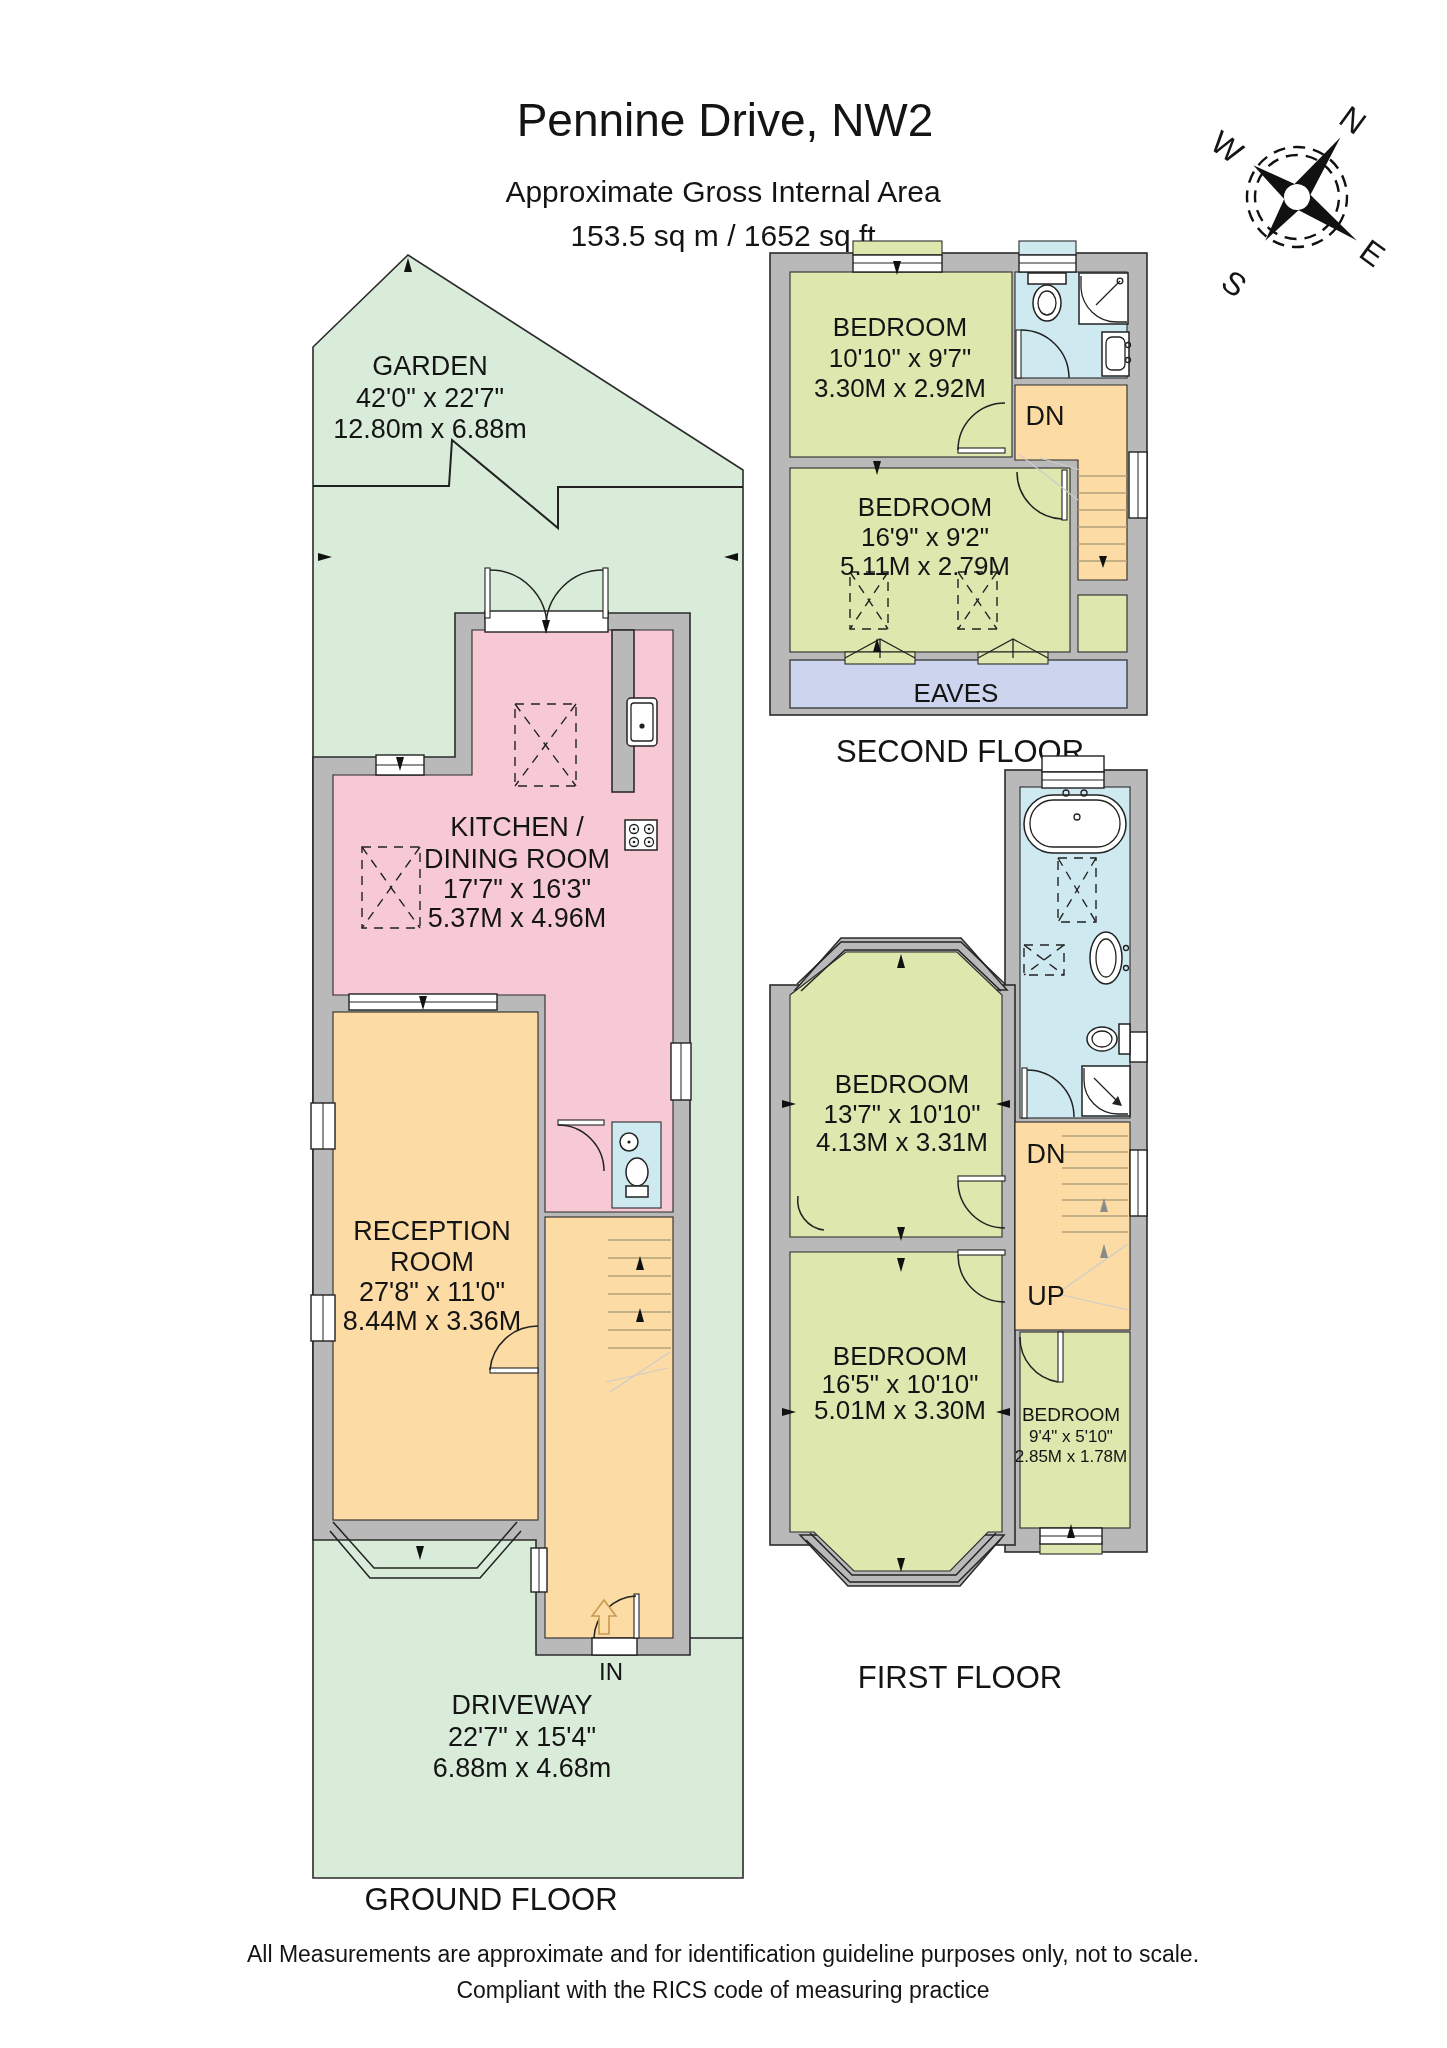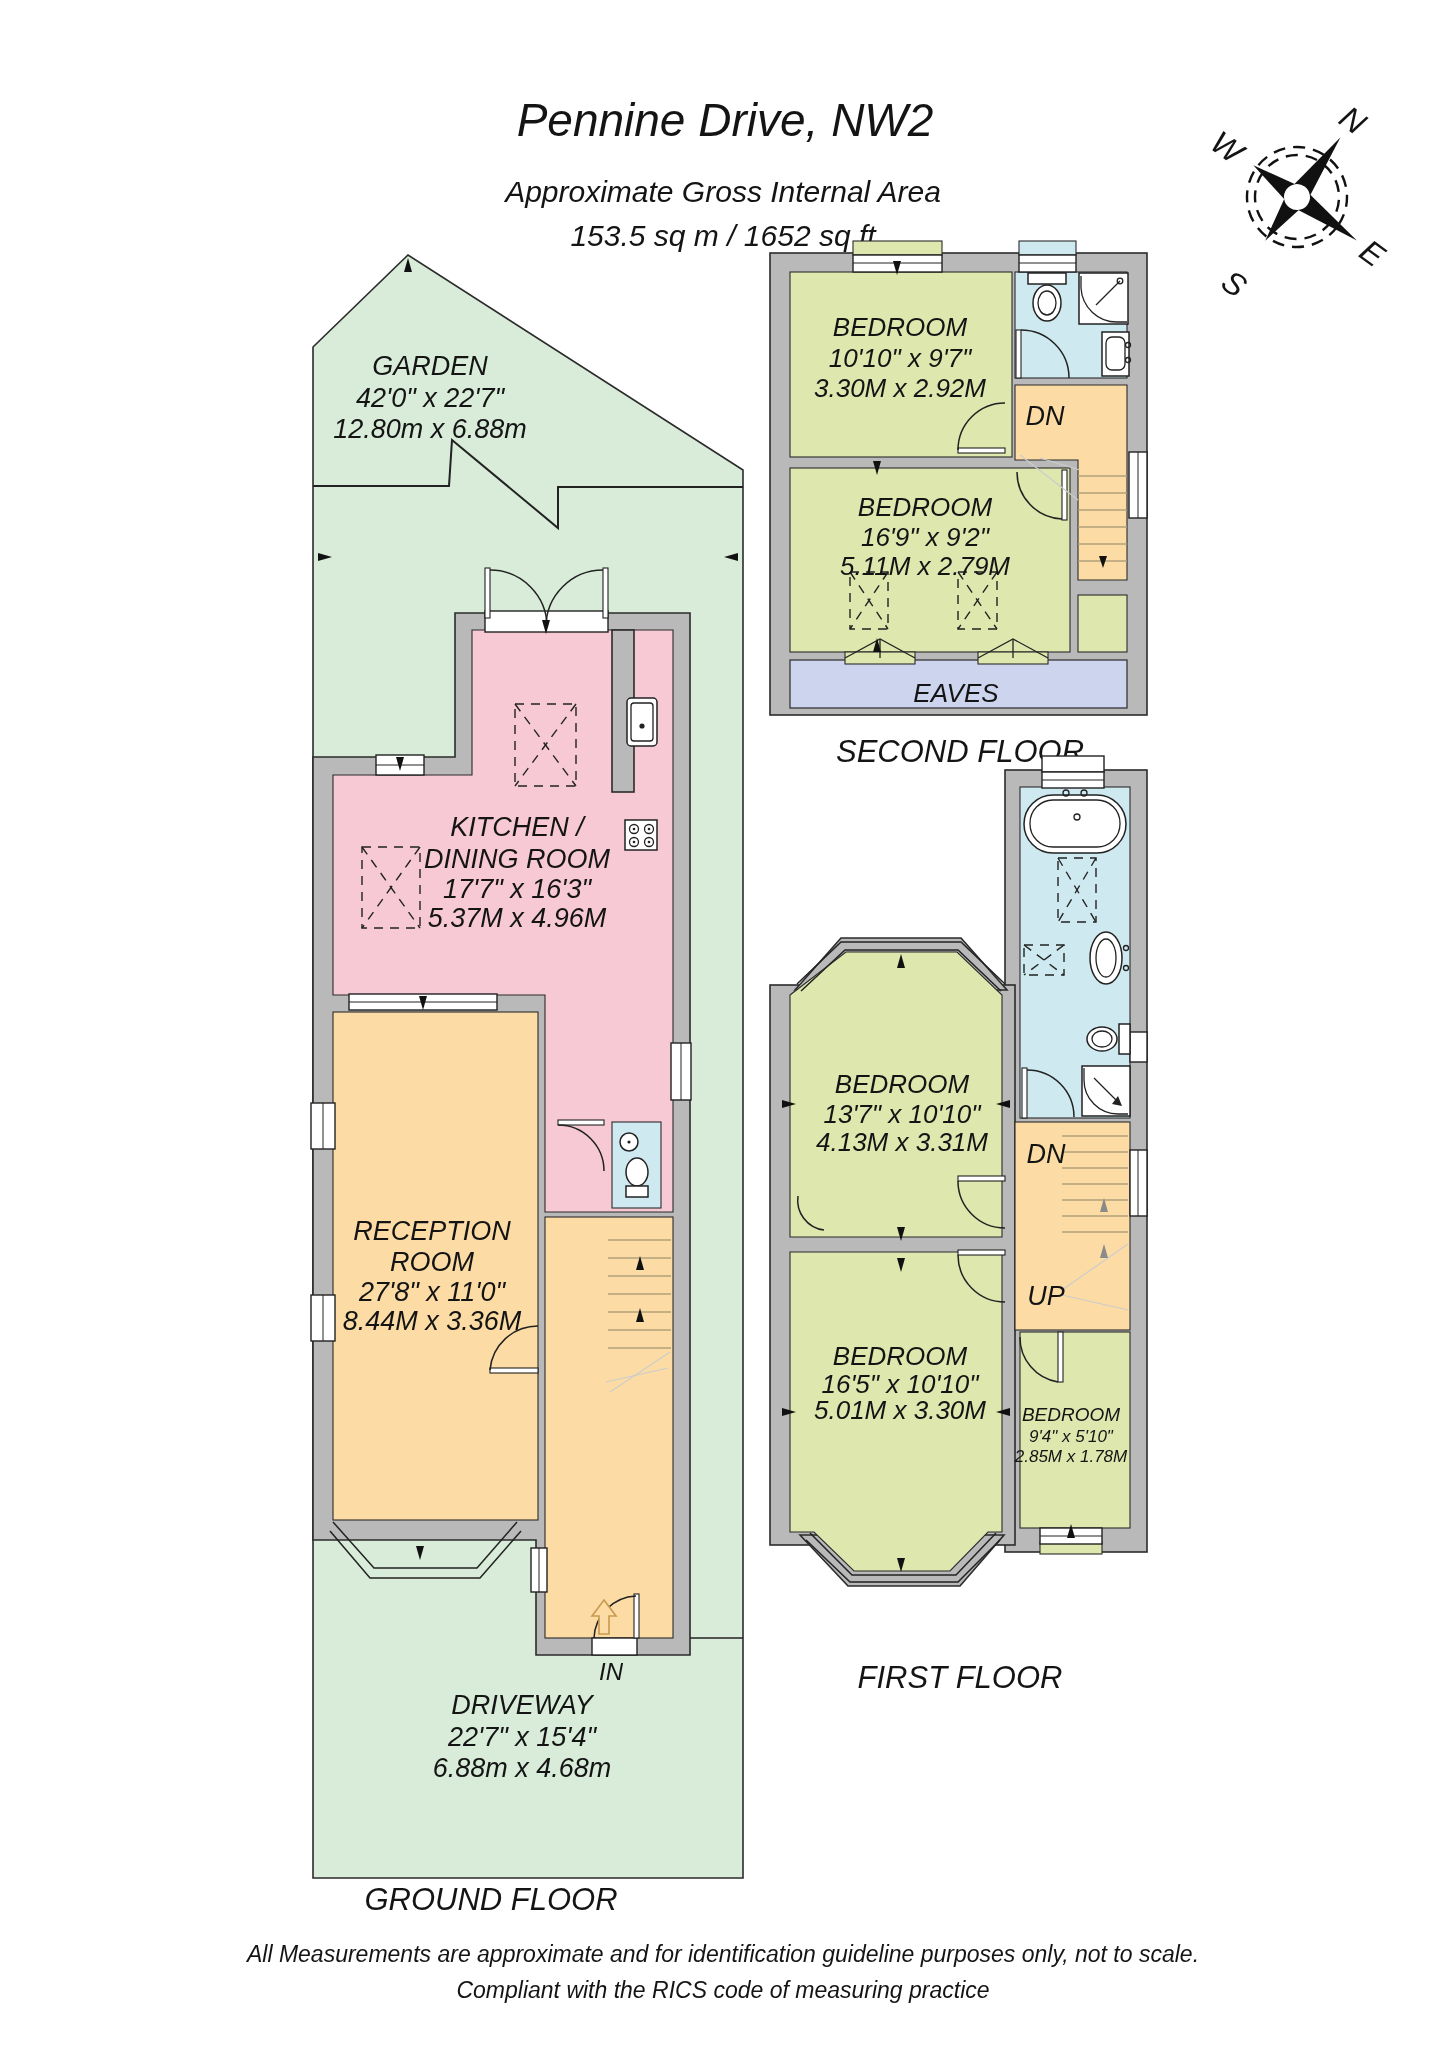--- a/index.html
+++ b/index.html
@@ -1,17 +1,17 @@
 <!DOCTYPE html>
 <html><head>
 <meta charset="utf-8">
 <style>
   html,body{margin:0;padding:0;background:#ffffff;}
   .stage{position:relative;width:1447px;height:2048px;background:#ffffff;overflow:hidden;
-         font-family:"Liberation Sans",sans-serif;font-style:italic;}
+         font-family:"Liberation Sans",sans-serif;}
   svg{position:absolute;left:0;top:0;}
   .plot{fill:#d8ecd9;stroke:#2b2b2b;stroke-width:1.6;}
   .wall{fill:#b9b9b9;stroke:#2b2b2b;stroke-width:1.6;}
   .room-green{fill:#dde7ae;stroke:#2b2b2b;stroke-width:1.1;}
   .room-pink{fill:#f6c9d5;stroke:#2b2b2b;stroke-width:1.1;}
   .room-orange{fill:#fcdca4;stroke:#2b2b2b;stroke-width:1.1;}
   .room-blue{fill:#cfe9f0;stroke:#2b2b2b;stroke-width:1.1;}
   .eaves{fill:#ccd4ee;stroke:#2b2b2b;stroke-width:1.2;}
   .win{fill:#ffffff;stroke:#222222;stroke-width:1.4;}
   .winline{stroke:#222222;stroke-width:1;fill:none;}

